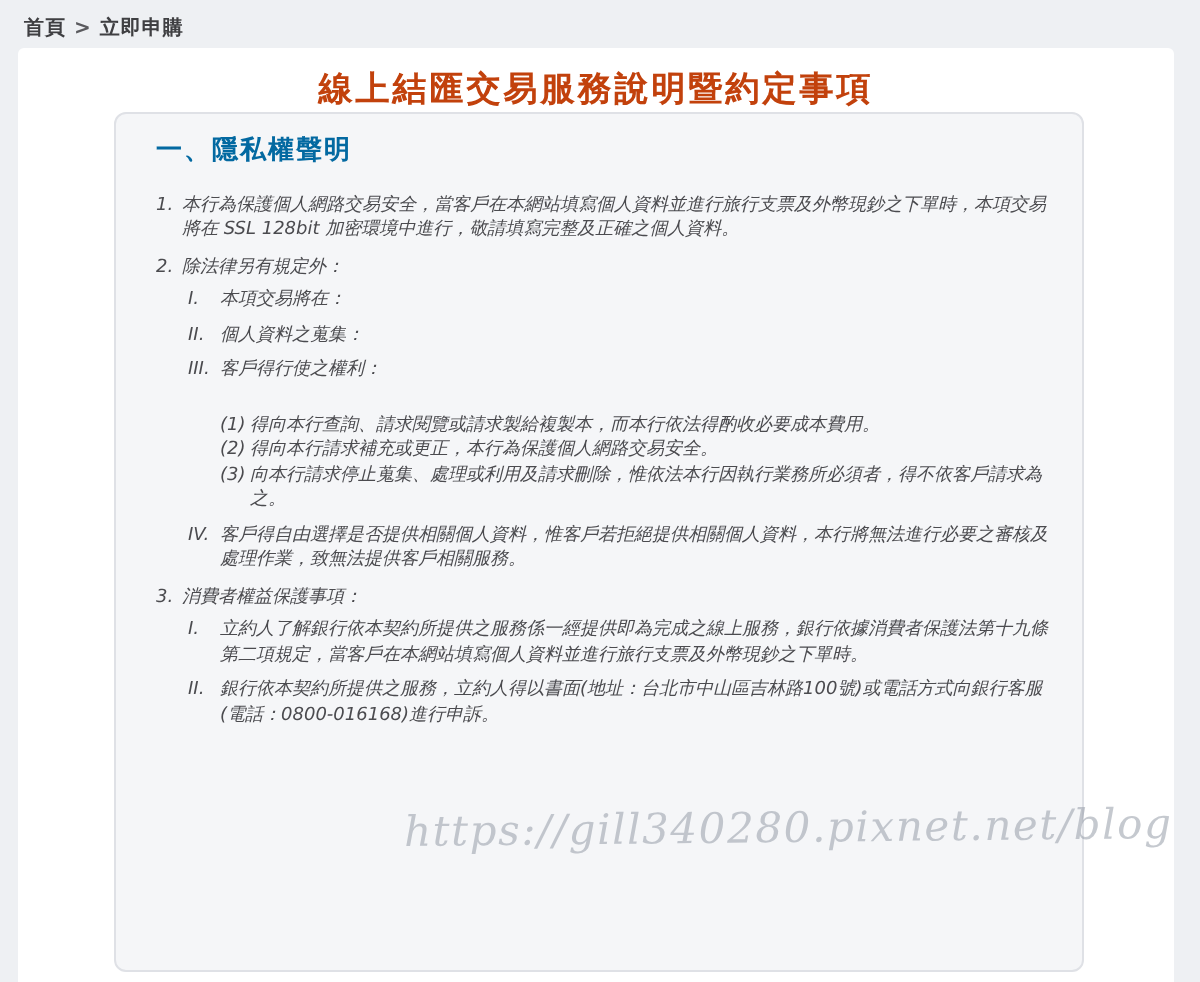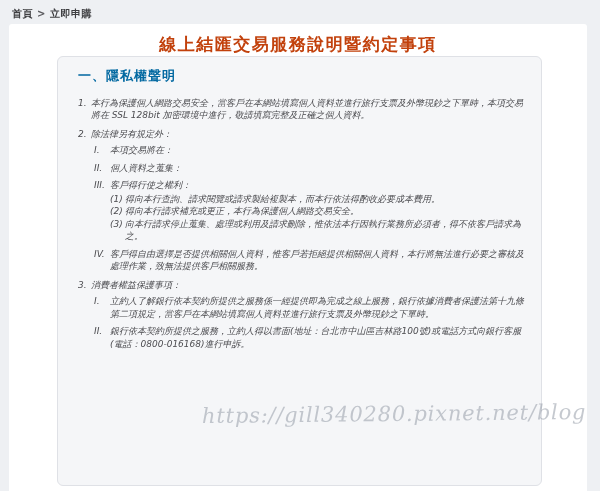--- a/index.html
+++ b/index.html
@@ -80,21 +80,21 @@
   .ol-main > li::before {
     content: counter(c) ".";
     position: absolute; left: 0; top: 0;
   }
   .ol-roman { margin-top: 4px; margin-left: 3px; }
   .ol-roman > li { padding-left: 16px; margin-bottom: 5px; }
   .ol-roman > li::before {
     content: counter(c, upper-roman) ".";
     position: absolute; left: 0; top: 0;
   }
-  .ol-paren { margin-top: 1px; }
+  .ol-paren { margin-top: 15px; }
   .ol-paren > li { padding-left: 15px; margin-bottom: 0; }
   .ol-paren > li::before {
     content: "(" counter(c) ")";
     position: absolute; left: 0; top: 0;
   }
   .li-body { margin-top: 1px; }
 
   
   .watermark {
     position: absolute;

